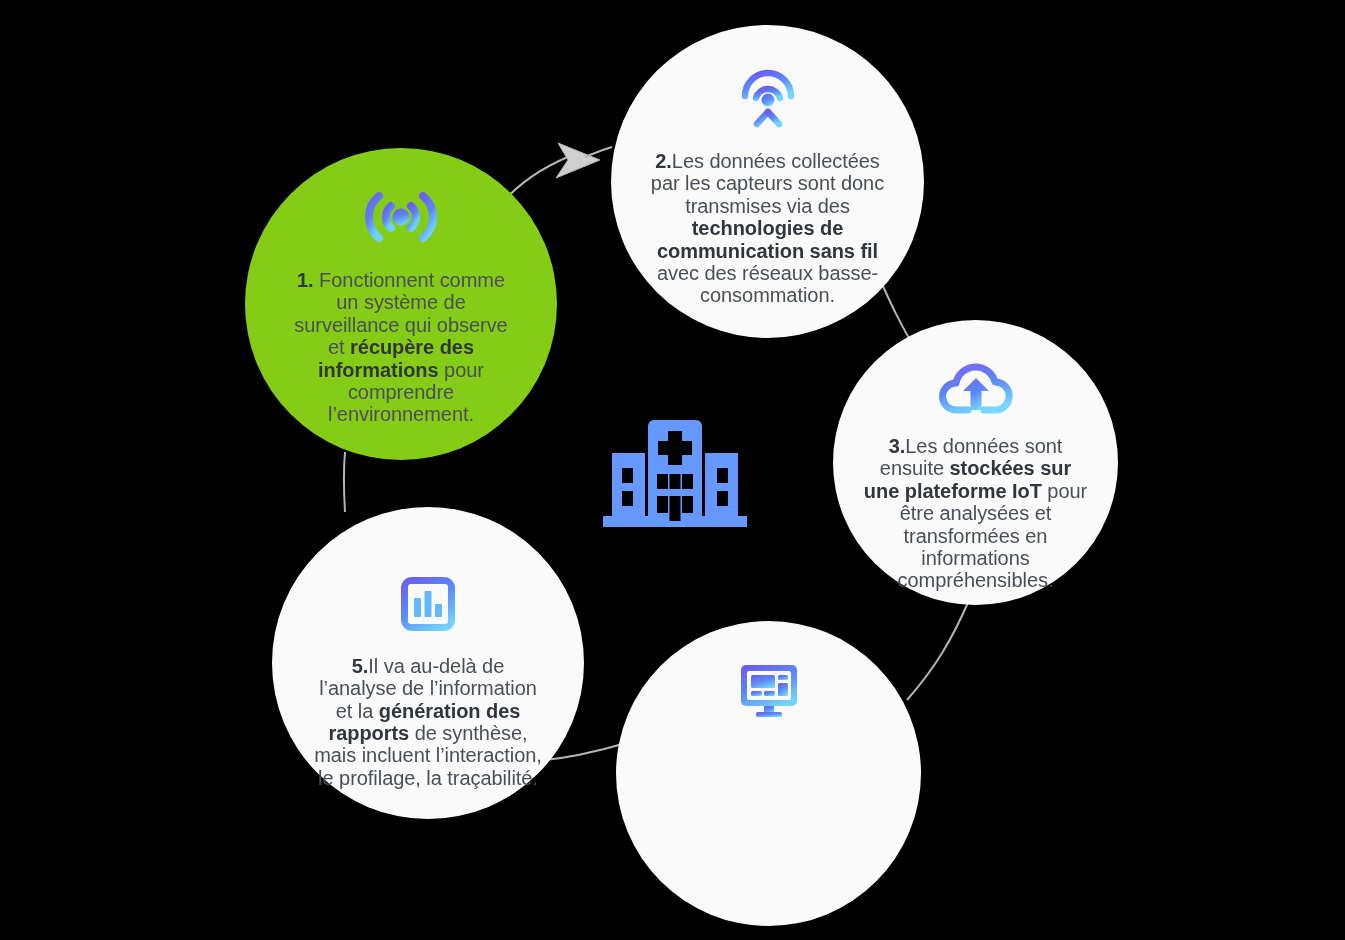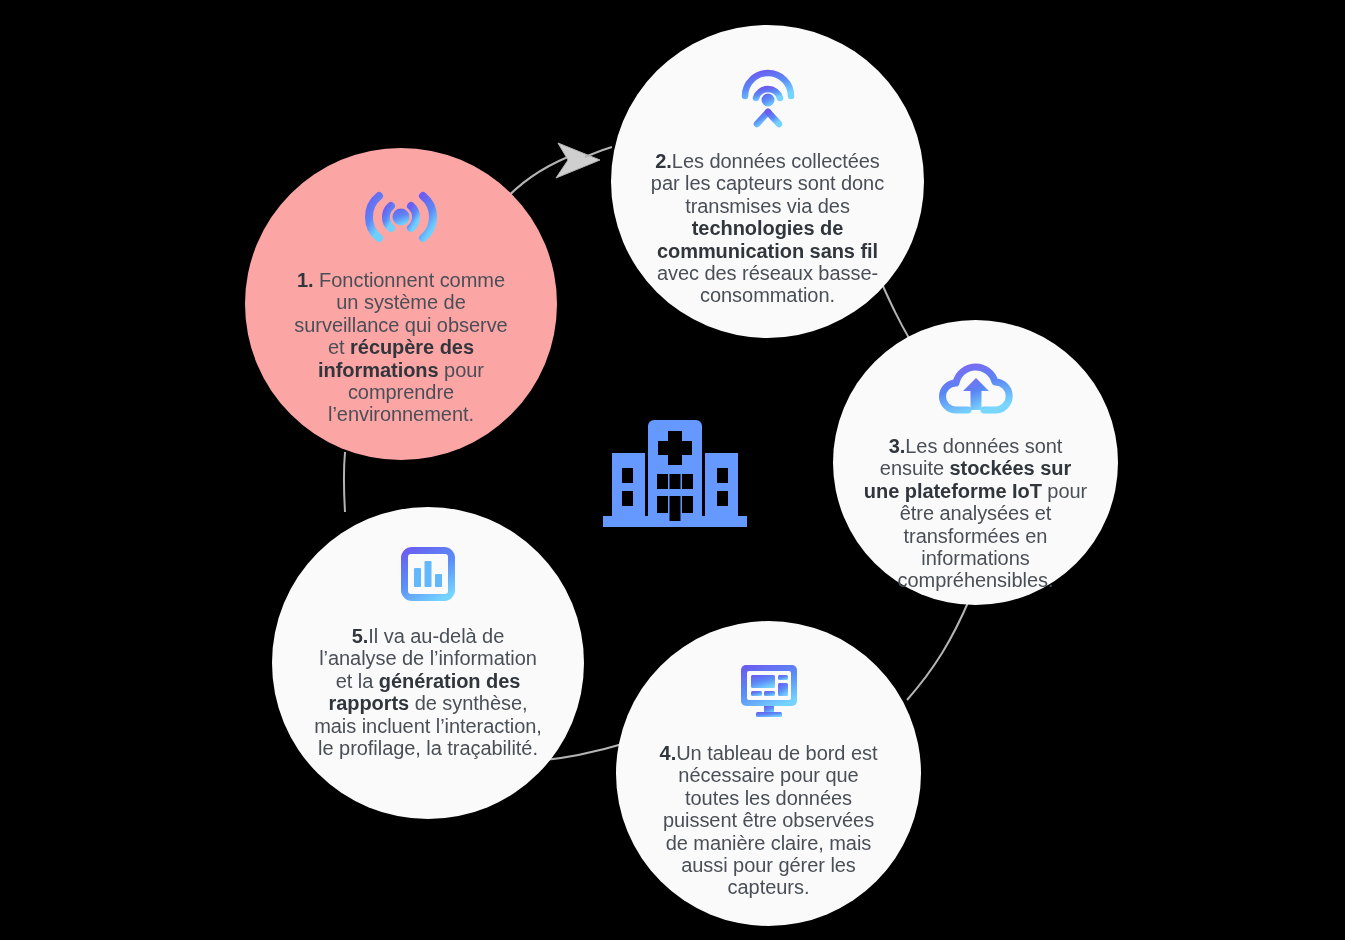--- a/index.html
+++ b/index.html
@@ -89,20 +89,21 @@
     width: 305px; height: 305px;
     padding-top: 41px;
   }
   #node-4 .node-text { width: 235px; margin-top: 22px; }
 
   
   #node-5 {
     left: 272px; top: 507px;
     width: 312px; height: 312px;
     padding-top: 38px;
+    justify-content: center;
   }
   #node-5 .node-text { width: 228px; margin-top: 22px; }
 
   
   #center-icon {
     position: absolute;
     left: 600px; top: 413px;
     width: 150px; height: 120px;
     z-index: 3;
     line-height: 0;
@@ -138,21 +139,21 @@
 
     <path d="M 871 259 C 888 298 902 330 923 360" fill="none" stroke="#b4b4b4" stroke-width="2"></path>
 
     <path d="M 970 598 C 952 640 935 668 907 700" fill="none" stroke="#b4b4b4" stroke-width="2"></path>
 
     <path d="M 626 743 C 596 752 570 758 537 761" fill="none" stroke="#b4b4b4" stroke-width="2"></path>
 
     <path d="M 345 512 C 344 495 343 475 345 452" fill="none" stroke="#b4b4b4" stroke-width="2"></path>
   </svg>
 
-  <div class="node" id="node-1" style="background: #fca5a5;">
+  <div class="node" id="node-1" style="background: #84cc16;">
     <span class="node-icon">
       <svg width="86" height="62" viewBox="0 0 86 62">
         <g fill="none" stroke="url(#gradIcon)" stroke-width="8" stroke-linecap="round">
           <path d="M 21 10 A 27 27 0 0 0 21 52"></path>
           <path d="M 65 10 A 27 27 0 0 1 65 52"></path>
           <path d="M 33 20 A 14.5 14.5 0 0 0 33 42"></path>
           <path d="M 53 20 A 14.5 14.5 0 0 1 53 42"></path>
         </g>
         <circle cx="43" cy="31" r="8.5" fill="url(#gradIcon)"></circle>
       </svg>
@@ -193,21 +194,20 @@
         <rect x="9" y="9" width="44" height="29" rx="2" fill="#FAFAFA"></rect>
         <rect x="13" y="13" width="24" height="13" rx="1.5" fill="url(#gradIcon2)"></rect>
         <rect x="40" y="13" width="10" height="5" rx="1.5" fill="url(#gradIcon2)"></rect>
         <rect x="40" y="21" width="10" height="13" rx="1.5" fill="url(#gradIcon2)"></rect>
         <rect x="13" y="29" width="11" height="5" rx="1.5" fill="url(#gradIcon2)"></rect>
         <rect x="26" y="29" width="11" height="5" rx="1.5" fill="url(#gradIcon2)"></rect>
         <rect x="26" y="44" width="10" height="7" fill="url(#gradIcon2)"></rect>
         <rect x="18" y="50" width="26" height="5" rx="1.5" fill="url(#gradIcon2)"></rect>
       </svg>
     </span>
-    <div class="node-text" style="color: rgb(74, 79, 87);"><b>4.</b>Un tableau de bord est nécessaire pour que toutes les données puissent être observées de manière claire, mais aussi pour gérer les capteurs.</div>
   </div>
 
   <div class="node" id="node-5" style="background: rgb(250, 250, 250);">
     <span class="node-icon">
       <svg width="58" height="58" viewBox="0 0 58 58">
         <rect x="2" y="2" width="54" height="54" rx="11" fill="url(#gradIcon2)"></rect>
         <rect x="9" y="9" width="40" height="40" rx="3" fill="#FAFAFA"></rect>
         <rect x="15" y="23" width="7" height="19" rx="1" fill="#63b8fb"></rect>
         <rect x="25.5" y="16" width="7" height="26" rx="1" fill="#63b8fb"></rect>
         <rect x="36" y="29" width="7" height="13" rx="1" fill="#63b8fb"></rect>

